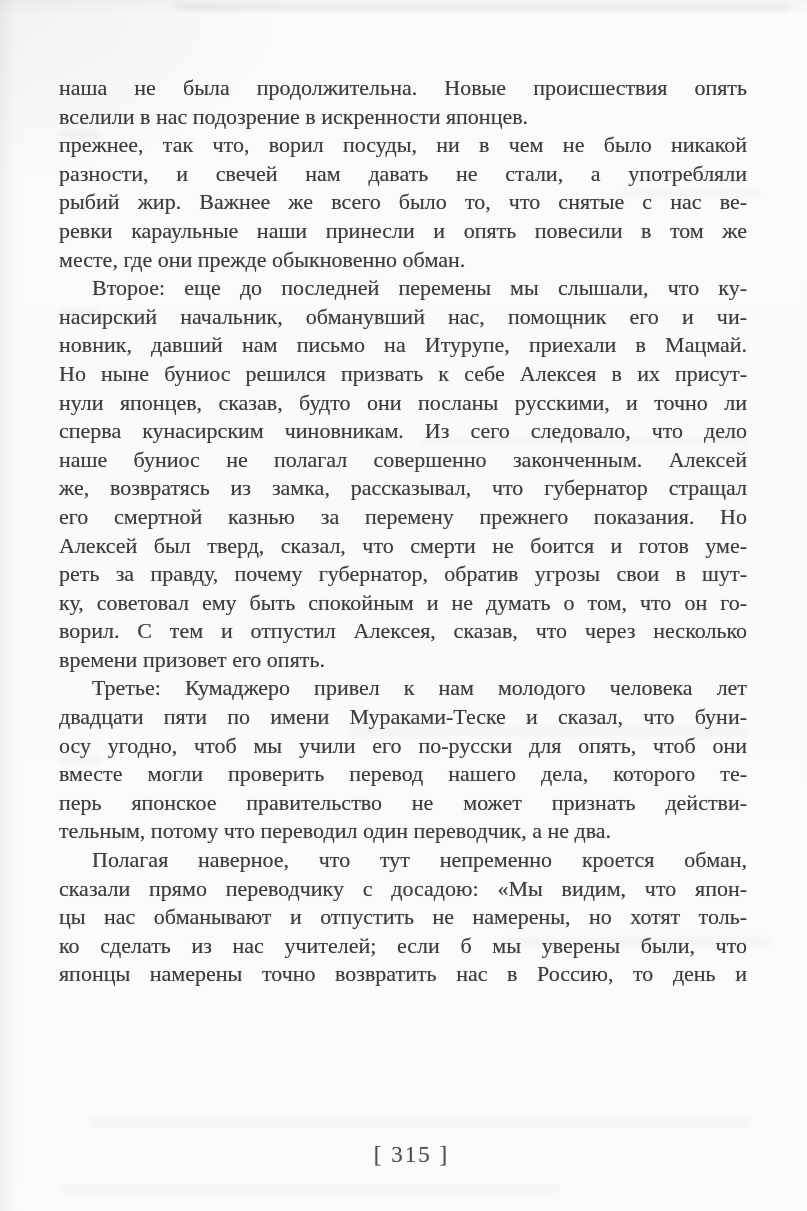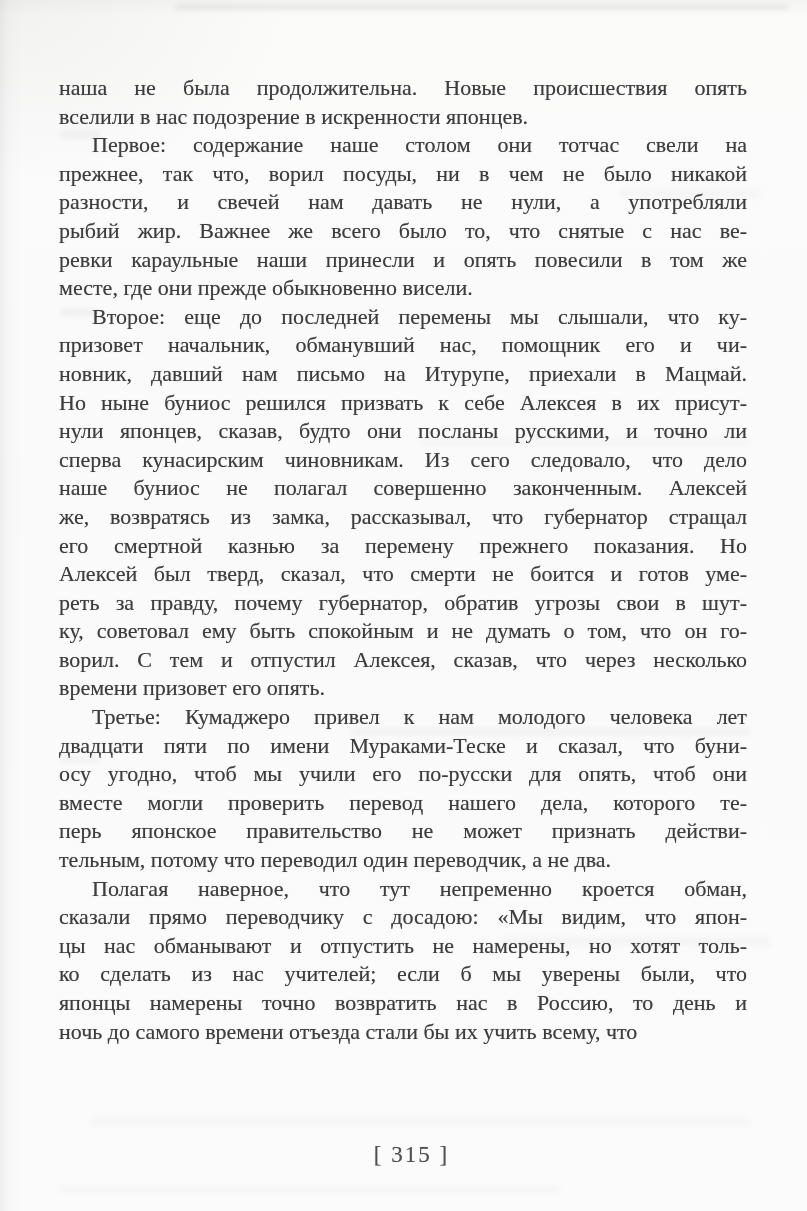--- a/index.html
+++ b/index.html
@@ -82,30 +82,29 @@
   <div class="streak s8"></div>
   <div class="streak s9"></div>
   <div class="streak s10"></div>
 
   <div class="text-block">
       <div class="para">
         <div class="line">наша не была продолжительна. Новые происшествия опять</div>
         <div class="line last">вселили в нас подозрение в искренности японцев.</div>
       </div>
       <div class="para">
-        <div class="line indent">Первое: содержание наше столом они тотчас свели на</div>
         <div class="line">прежнее, так что, ворил посуды, ни в чем не было никакой</div>
-        <div class="line">разности, и свечей нам давать не нули, а употребляли</div>
+        <div class="line">разности, и свечей нам давать не стали, а употребляли</div>
         <div class="line">рыбий жир. Важнее же всего было то, что снятые с нас ве-</div>
         <div class="line">ревки караульные наши принесли и опять повесили в том же</div>
-        <div class="line last">месте, где они прежде обыкновенно висели.</div>
+        <div class="line last">месте, где они прежде обыкновенно обман.</div>
       </div>
       <div class="para">
         <div class="line indent">Второе: еще до последней перемены мы слышали, что ку-</div>
-        <div class="line">призовет начальник, обманувший нас, помощник его и чи-</div>
+        <div class="line">насирский начальник, обманувший нас, помощник его и чи-</div>
         <div class="line">новник, давший нам письмо на Итурупе, приехали в Мацмай.</div>
         <div class="line">Но ныне буниос решился призвать к себе Алексея в их присут-</div>
         <div class="line">нули японцев, сказав, будто они посланы русскими, и точно ли</div>
         <div class="line">сперва кунасирским чиновникам. Из сего следовало, что дело</div>
         <div class="line">наше буниос не полагал совершенно законченным. Алексей</div>
         <div class="line">же, возвратясь из замка, рассказывал, что губернатор стращал</div>
         <div class="line">его смертной казнью за перемену прежнего показания. Но</div>
         <div class="line">Алексей был тверд, сказал, что смерти не боится и готов уме-</div>
         <div class="line">реть за правду, почему губернатор, обратив угрозы свои в шут-</div>
         <div class="line">ку, советовал ему быть спокойным и не думать о том, что он го-</div>
@@ -119,18 +118,17 @@
         <div class="line">вместе могли проверить перевод нашего дела, которого те-</div>
         <div class="line">перь японское правительство не может признать действи-</div>
         <div class="line last">тельным, потому что переводил один переводчик, а не два.</div>
       </div>
       <div class="para">
         <div class="line indent">Полагая наверное, что тут непременно кроется обман,</div>
         <div class="line">сказали прямо переводчику с досадою: «Мы видим, что япон-</div>
         <div class="line">цы нас обманывают и отпустить не намерены, но хотят толь-</div>
         <div class="line">ко сделать из нас учителей; если б мы уверены были, что</div>
         <div class="line">японцы намерены точно возвратить нас в Россию, то день и</div>
-        <div class="line last">ночь до самого времени отъезда стали бы их учить всему, что</div>
       </div>
     </div>
 
   <div class="footer">[ 315 ]</div>
 </div>
 
 </body></html>

